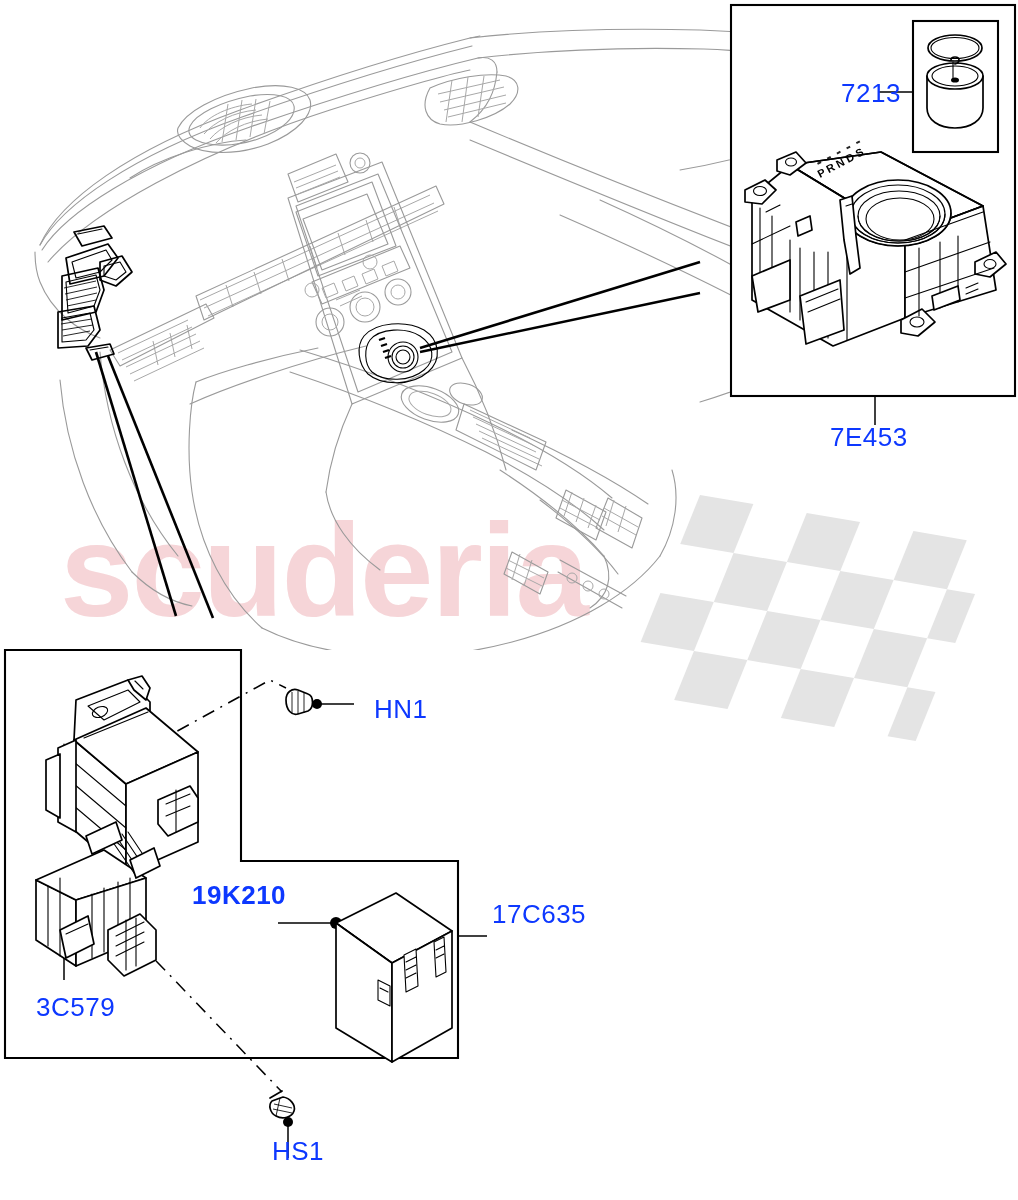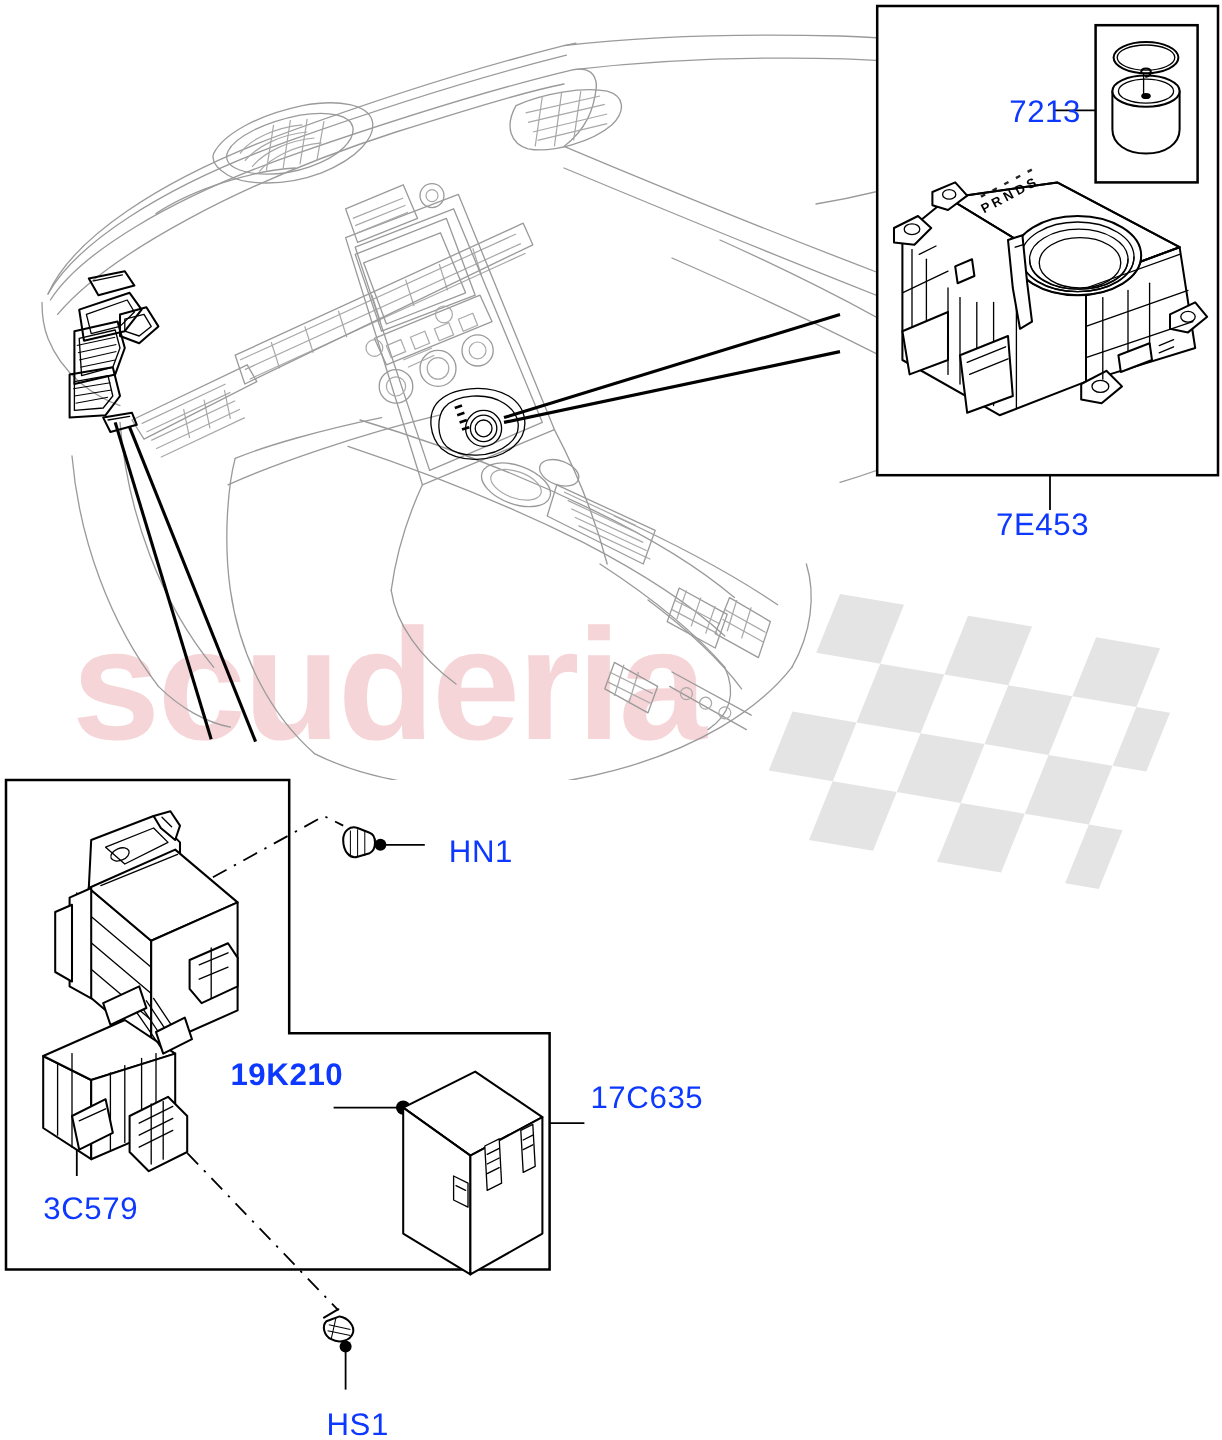--- a/index.html
+++ b/index.html
@@ -513,16 +513,16 @@
     </g>
   </svg>
 
   <div class="layer">
     <div class="lbl" style="left:841px;top:80px;">7213</div>
     <div class="lbl" style="left:830px;top:424px;">7E453</div>
     <div class="lbl" style="left:374px;top:696px;">HN1</div>
     <div class="lbl" style="left:192px;top:882px;font-weight:bold;">19K210</div>
     <div class="lbl" style="left:492px;top:901px;">17C635</div>
     <div class="lbl" style="left:22px;top:994px;margin-left:14px;">3C579</div>
-    <div class="lbl" style="left:272px;top:1138px;margin-top:36px;">HS1</div>
+    <div class="lbl" style="left:272px;top:1138px;">HS1</div>
   </div>
 
 </div>
 
 </body></html>

